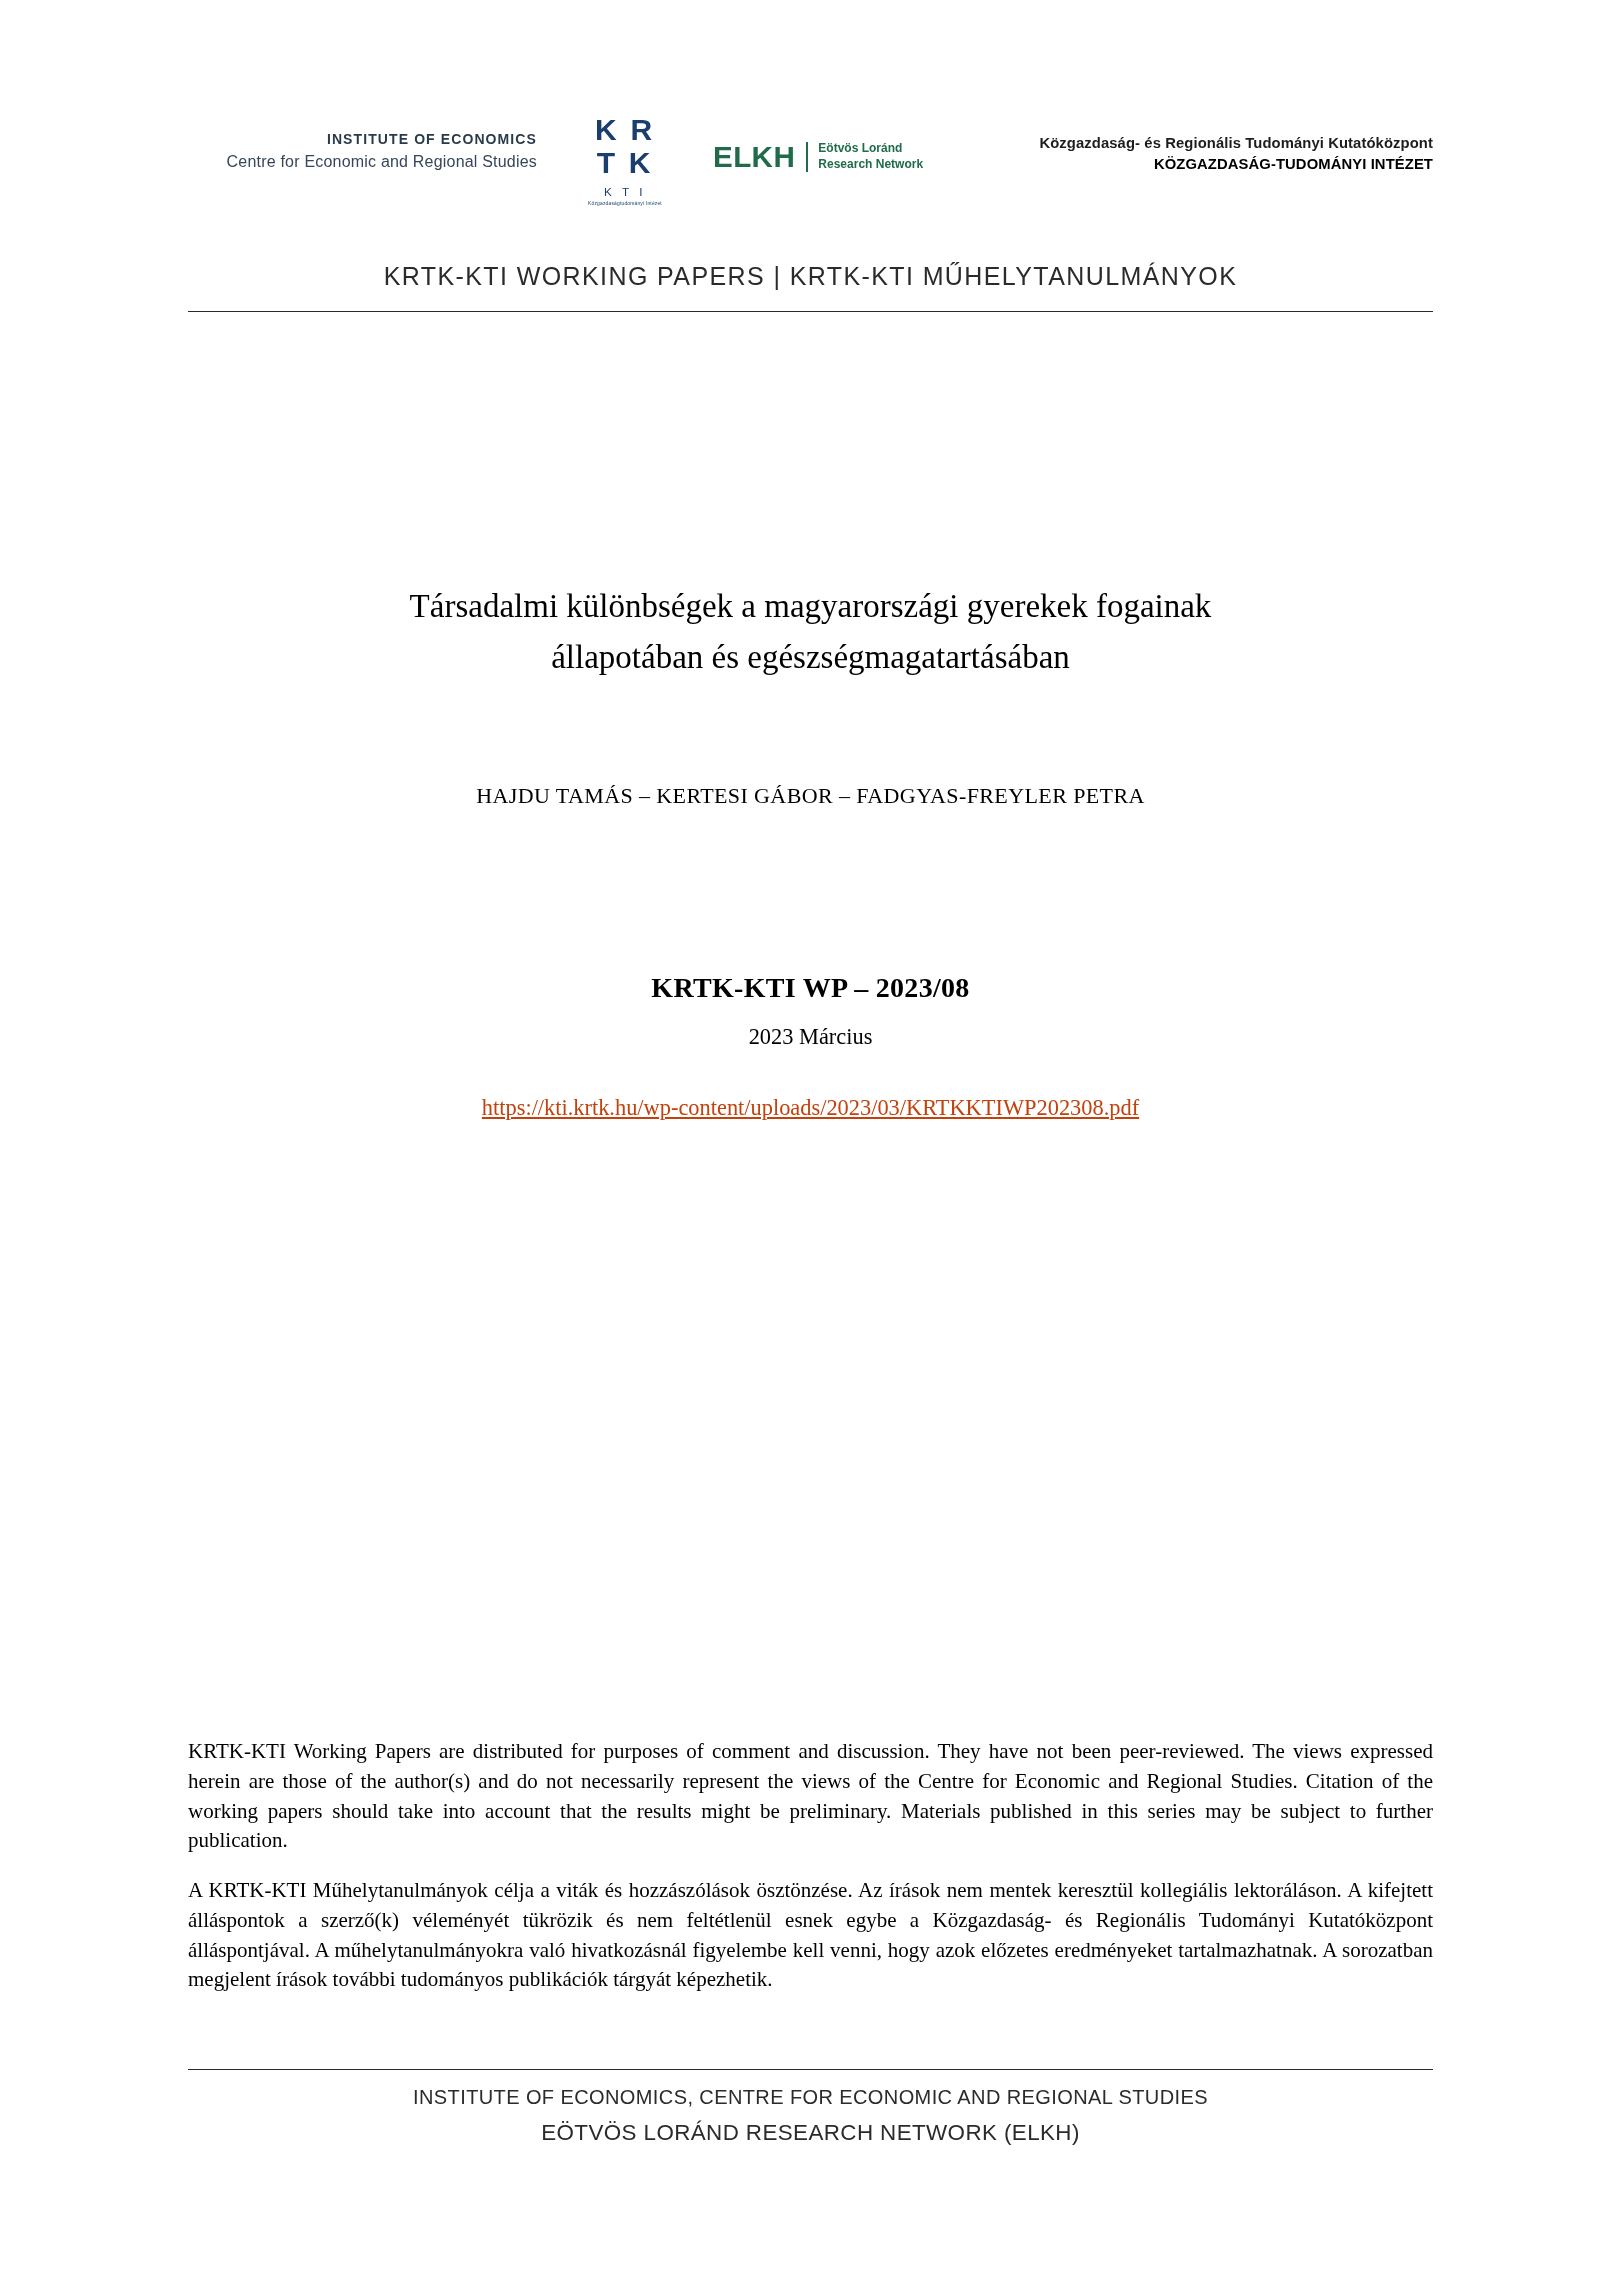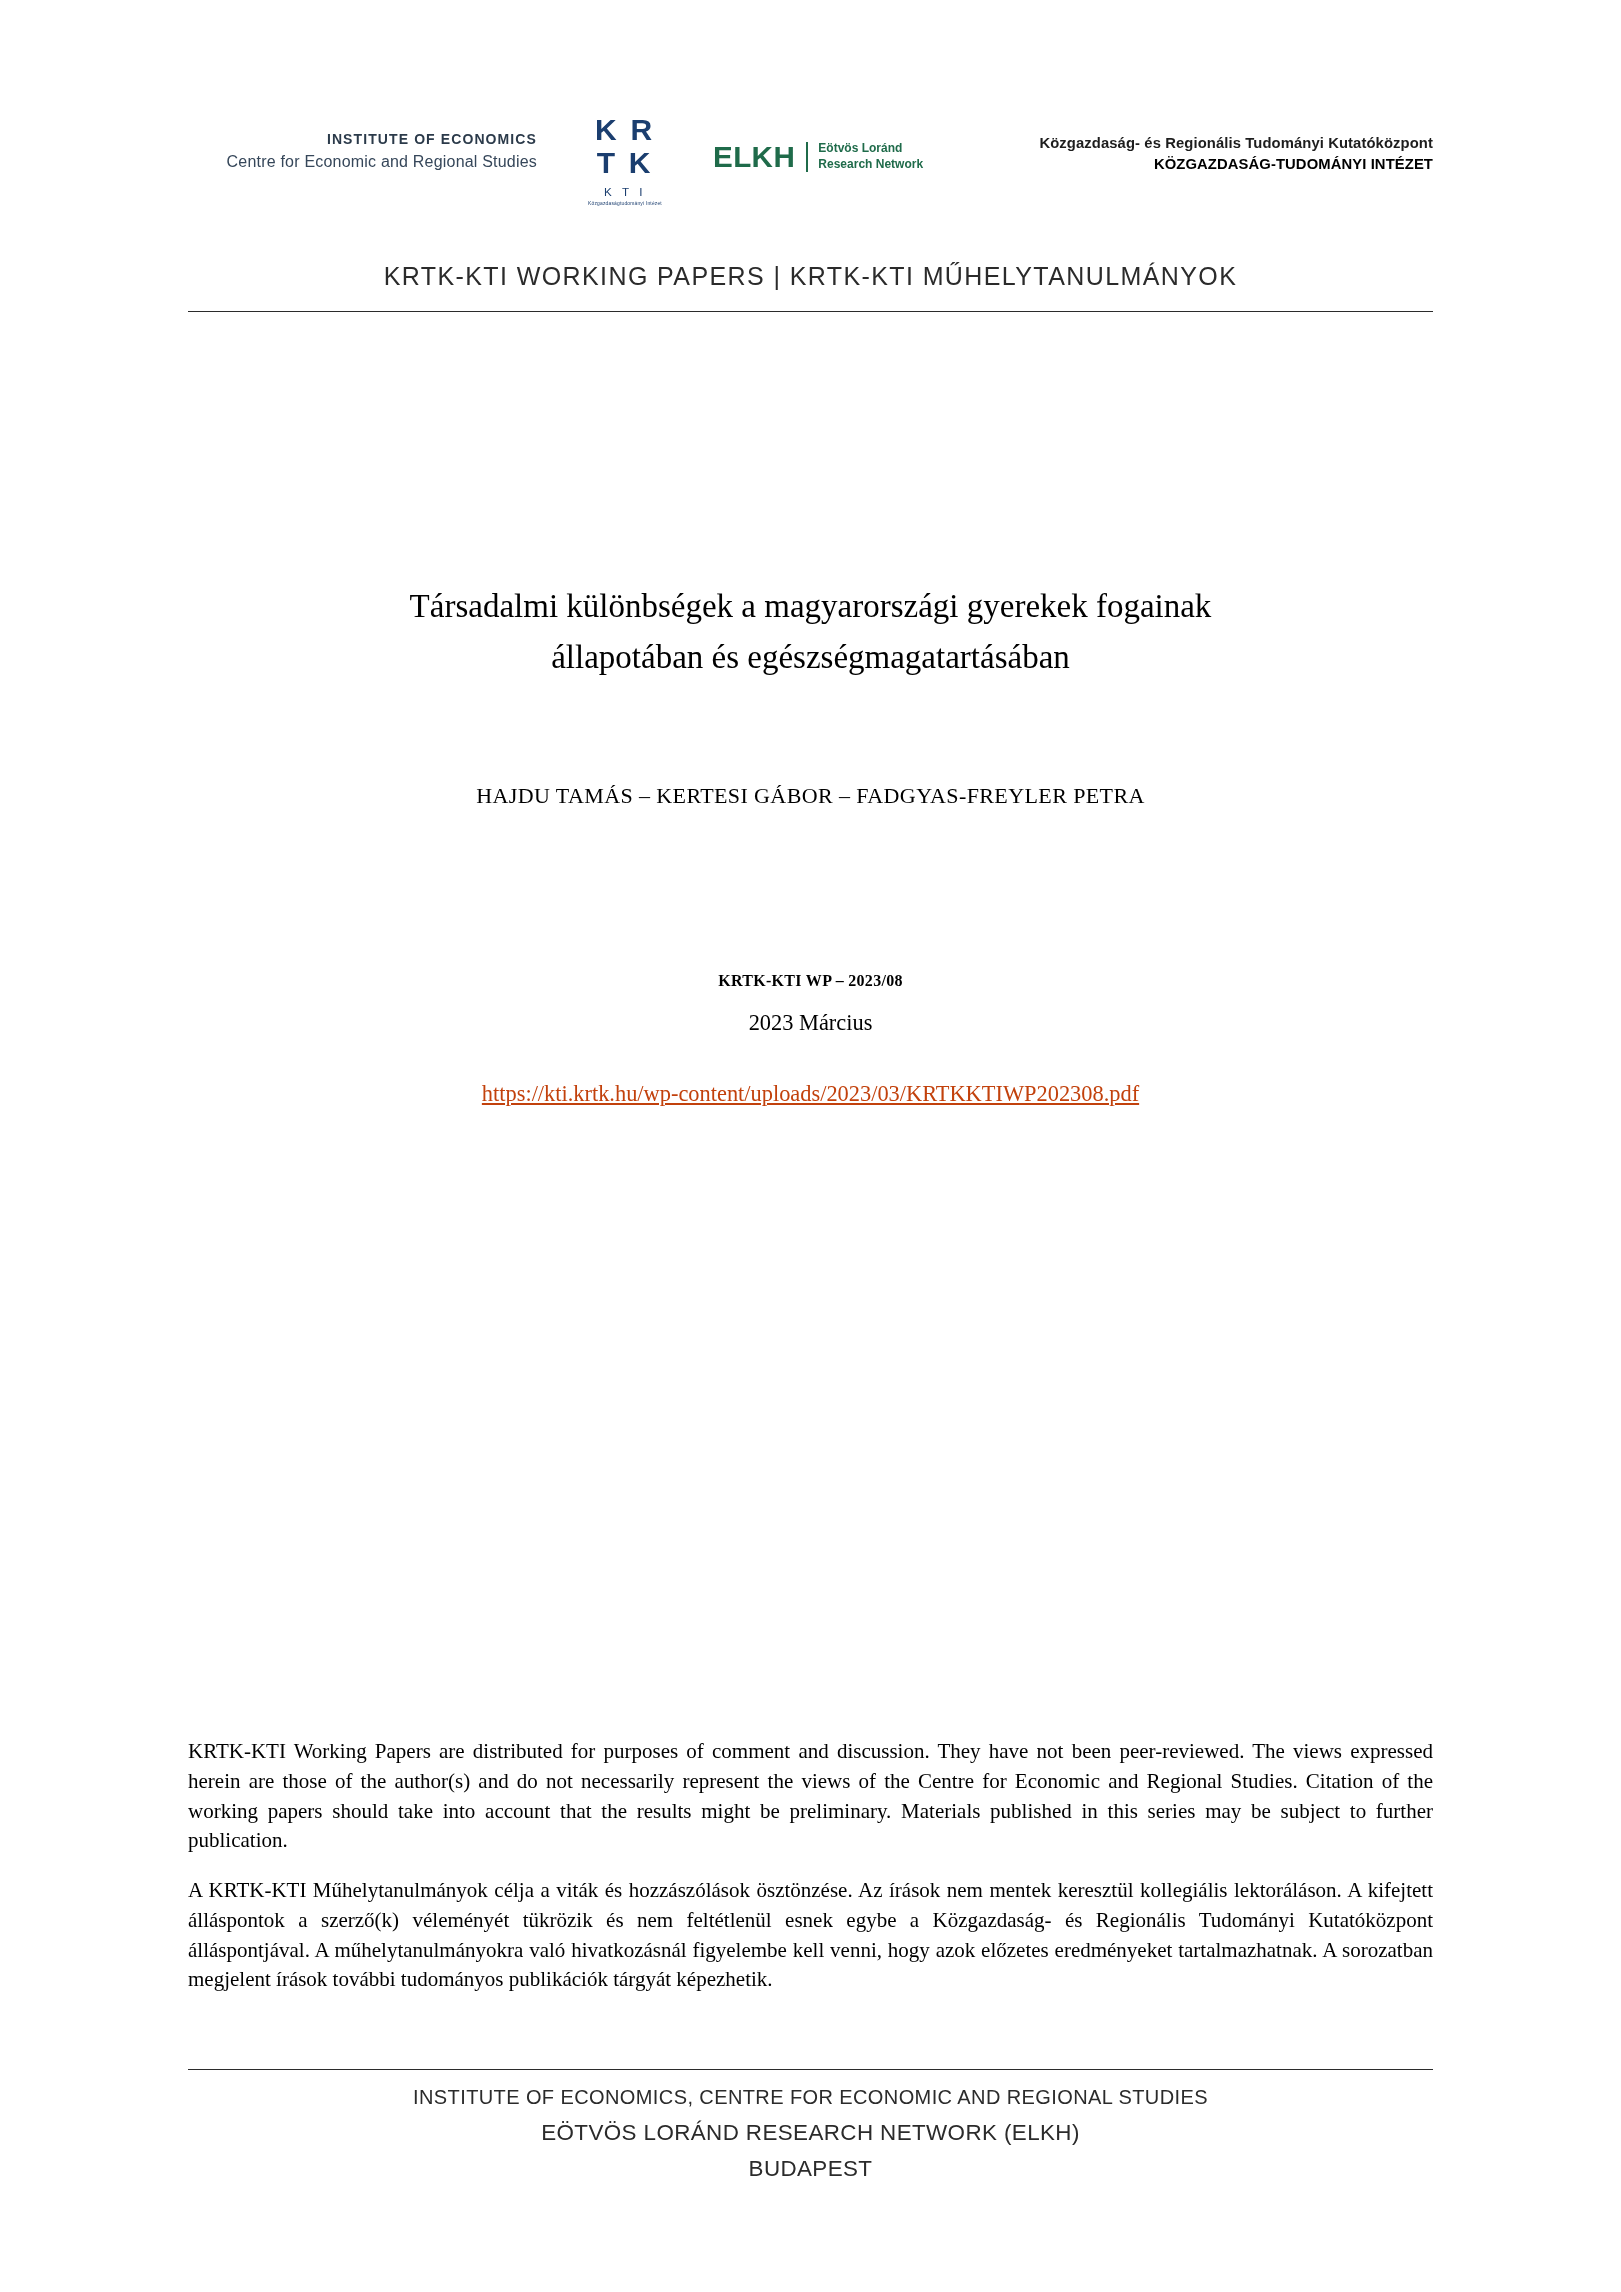--- a/index.html
+++ b/index.html
@@ -165,21 +165,21 @@
     text-align: center;
     font-family: "Liberation Serif", serif;
     font-size: 22px;
     letter-spacing: 0.4px;
     margin-top: 100px;
   }
   .wp-number {
     text-align: center;
     font-family: "Liberation Serif", serif;
     font-weight: bold;
-    font-size: 16px;
+    font-size: 28px;
     margin-top: 163px;
     letter-spacing: 0.3px;
   }
   .wp-date {
     text-align: center;
     font-family: "Liberation Serif", serif;
     font-size: 22.4px;
     margin-top: 19.7px;
   }
   .wp-link {
@@ -283,17 +283,16 @@
 
   <div class="disclaimer">
     <p>KRTK-KTI Working Papers are distributed for purposes of comment and discussion. They have not been peer-reviewed. The views expressed herein are those of the author(s) and do not necessarily represent the views of the Centre for Economic and Regional Studies. Citation of the working papers should take into account that the results might be preliminary. Materials published in this series may be subject to further publication.</p>
     <p>A KRTK-KTI Műhelytanulmányok célja a viták és hozzászólások ösztönzése. Az írások nem mentek keresztül kollegiális lektoráláson. A kifejtett álláspontok a szerző(k) véleményét tükrözik és nem feltétlenül esnek egybe a Közgazdaság- és Regionális Tudományi Kutatóközpont álláspontjával. A műhelytanulmányokra való hivatkozásnál figyelembe kell venni, hogy azok előzetes eredményeket tartalmazhatnak. A sorozatban megjelent írások további tudományos publikációk tárgyát képezhetik.</p>
   </div>
 
   <div class="footer">
     <div class="rule-top"></div>
     <div class="fline f1">INSTITUTE OF ECONOMICS, CENTRE FOR ECONOMIC AND REGIONAL STUDIES</div>
     <div class="fline f2">EÖTVÖS LORÁND RESEARCH NETWORK (ELKH)</div>
-    <div class="fline f3">BUDAPEST</div>
   </div>
 
 </div>
 
 
 </body></html>

